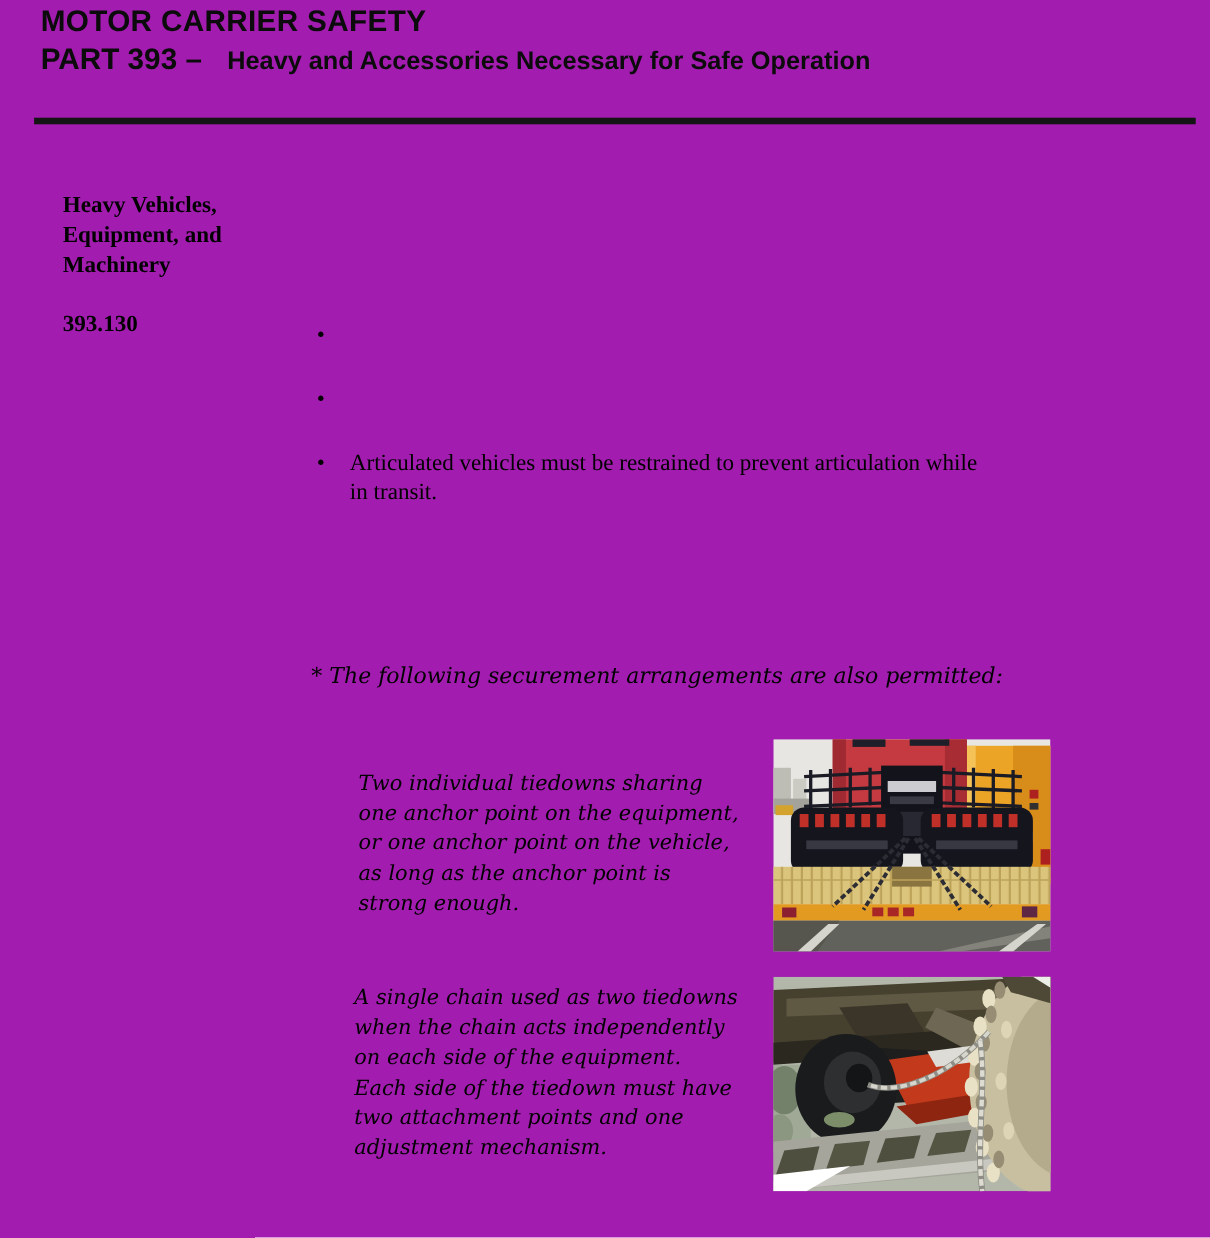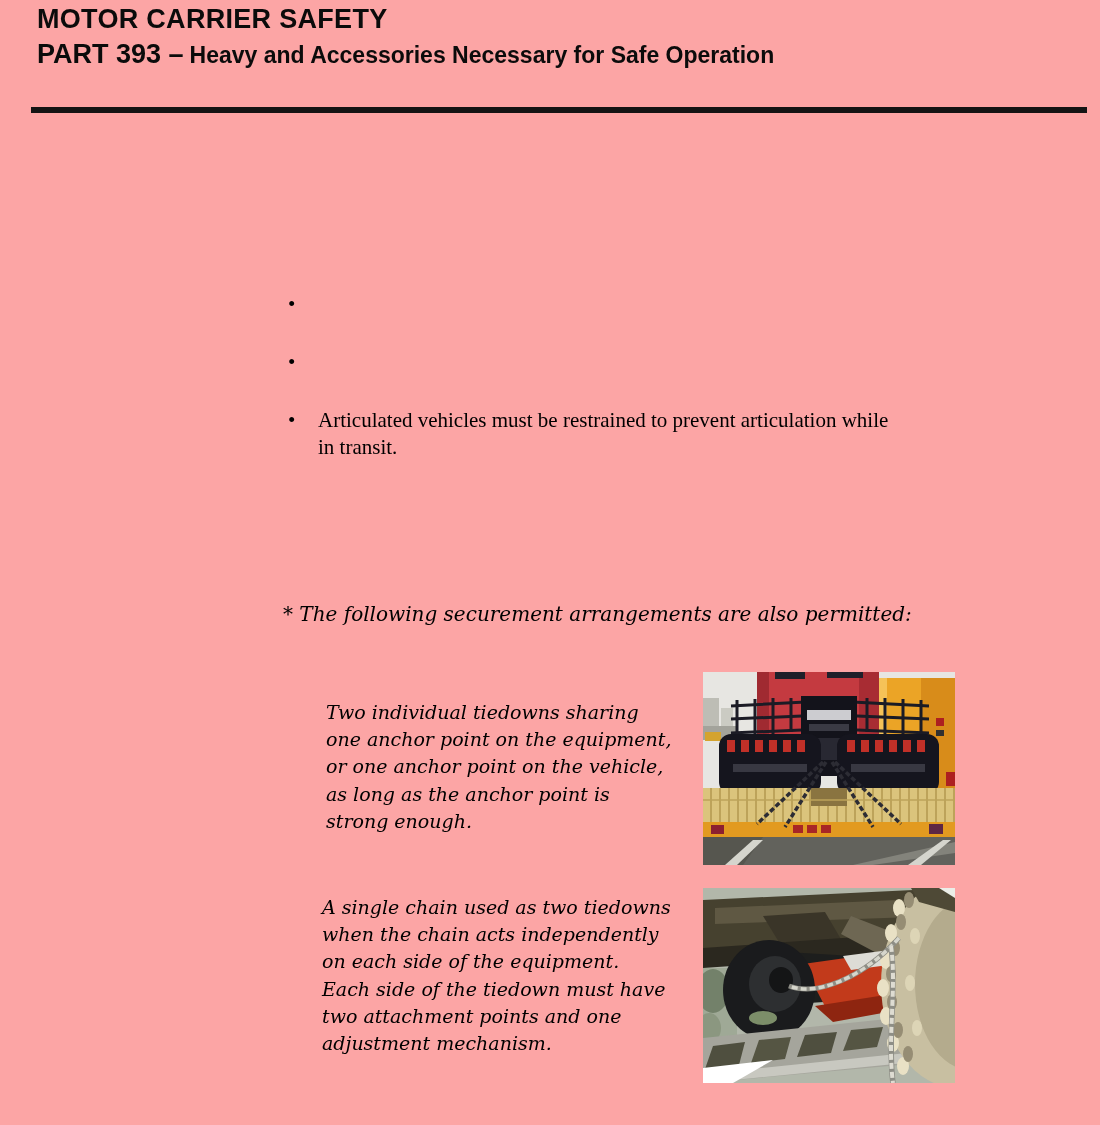--- a/index.html
+++ b/index.html
@@ -1,35 +1,35 @@
 <!DOCTYPE html>
 <html><head>
 <meta charset="utf-8">
 <style>
   html, body { margin: 0; padding: 0; background: #ffffff; }
   .page {
     position: relative;
     width: 1100px;
     height: 1125px;
-    background: #fca5a5;
+    background: #a21caf;
     color: #000000;
     font-family: "Liberation Serif", serif;
     overflow: hidden;
   }
   .hdr {
     position: absolute;
     left: 37px;
     top: 2px;
     font-family: "Liberation Sans", sans-serif;
     font-weight: bold;
     color: #0b0b0b;
   }
   .hdr-line1 { font-size: 27px; line-height: 35px; letter-spacing: 0.3px; }
   .hdr-line2 { font-size: 23px; line-height: 35px; }
-  .hdr-lead  { font-size: 27px; margin-right: 6px; }
+  .hdr-lead  { font-size: 27px; margin-right: 23px; }
   .rule {
     position: absolute;
     left: 31px; top: 107px;
     width: 1056px; height: 6px;
     background: #141414;
   }
   .sidebar {
     position: absolute;
     left: 57px; top: 146px;
     width: 210px;
@@ -82,20 +82,26 @@
 
   <div class="hdr">
     <div class="hdr-line1">MOTOR CARRIER SAFETY</div>
     <div class="hdr-line2">
       <span class="hdr-lead">PART 393 –</span><span>Heavy and Accessories Necessary for Safe Operation</span>
     </div>
   </div>
 
   <div class="rule"></div>
 
+  <div class="sidebar">
+    <div>Heavy Vehicles,
+Equipment, and
+Machinery</div>
+    <div class="section-number">393.130</div>
+  </div>
 
 
   <div class="bullets">
     <div class="bullet-item">
       <span class="bullet-marker">•</span>
     </div>
     <div class="bullet-item">
       <span class="bullet-marker">•</span>
     </div>
     <div class="bullet-item">

